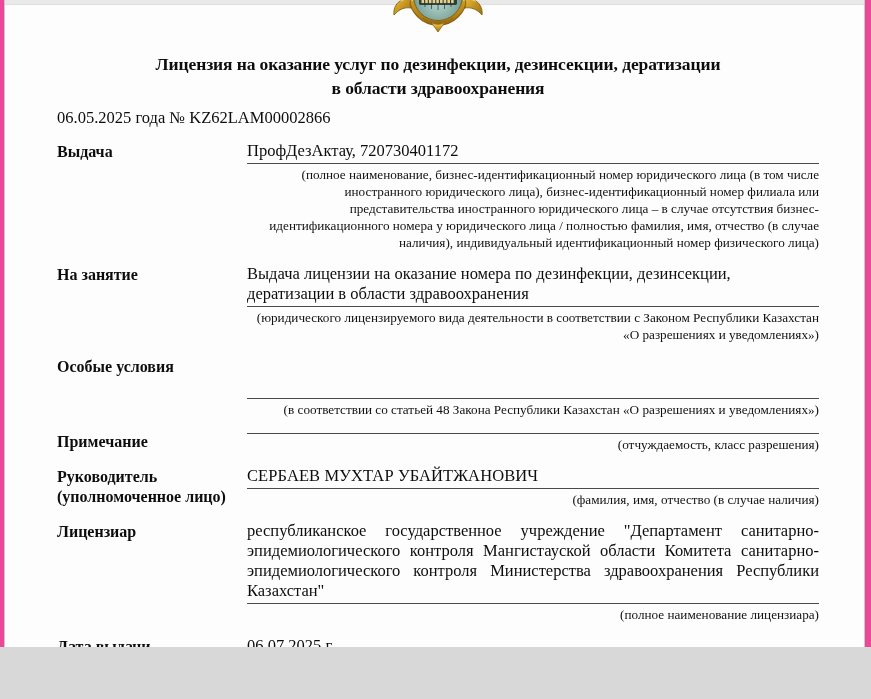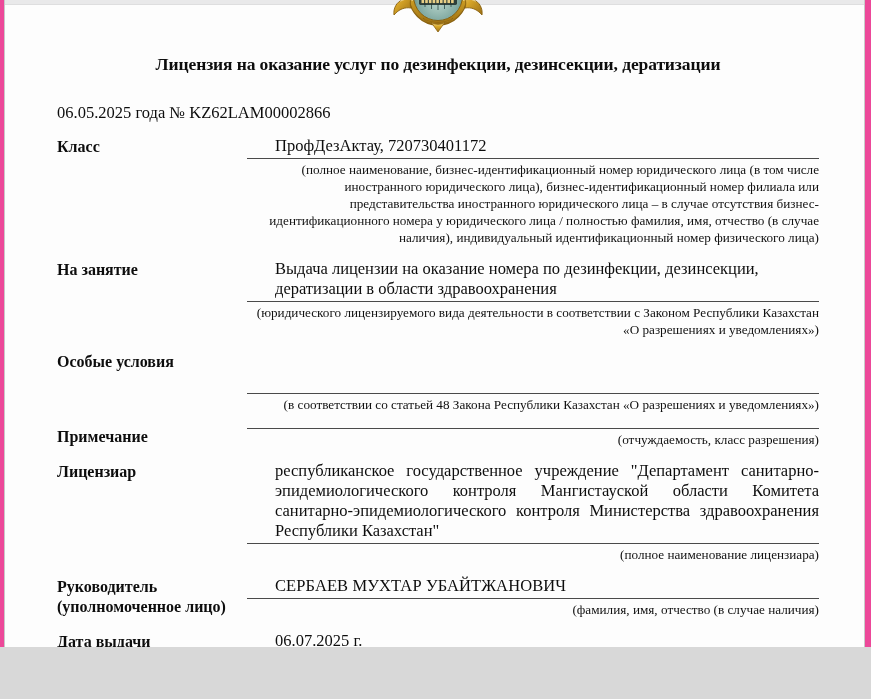--- a/index.html
+++ b/index.html
@@ -82,21 +82,21 @@
     margin: 52px 0 0 0;
     text-align: center;
     font-weight: bold;
     font-size: 17.5px;
     line-height: 24px;
     letter-spacing: -0.1px;
     padding: 0 12px;
   }
 
   .lic-number {
-    margin-top: 27px;
+    margin-top: 8px;
     font-size: 16.5px;
     line-height: 20px;
   }
 
   
   .row {
     display: flex;
     align-items: flex-start;
     margin-top: 13px;
   }
@@ -117,21 +117,20 @@
   }
 
   .field {
     flex: 1 1 auto;
     min-width: 0;
   }
 
   .value {
     font-size: 16.5px;
     line-height: 20px;
-    margin-left: 28px;
   }
   .value.justify {
     text-align: justify;
     text-align-last: left;
   }
   .value.caps { letter-spacing: 0.1px; }
   .value.empty2 { height: 40px; }
 
   .rule {
     border: 0;
@@ -222,26 +221,27 @@
           <path d="M46 56 L53 66 L60 56 C56 59 50 59 46 56 Z" fill="url(#gold)" stroke="#8a6210" stroke-width="0.8"></path>
         </svg>
       </div>
     </div>
 
     <div class="doc">
 
       <div class="title">
         <span>Лицензия на оказание услуг по дезинфекции, дезинсекции, дератизации</span>
         <br>
+        <span>в области здравоохранения</span>
       </div>
 
       <div class="lic-number">06.05.2025 года № KZ62LAM00002866</div>
 
       <div class="row">
-        <div class="label">Класс</div>
+        <div class="label">Выдача</div>
         <div class="field">
           <div class="value">ПрофДезАктау, 720730401172</div>
           <hr class="rule">
           <div class="caption">(полное наименование, бизнес-идентификационный номер юридического лица (в том числе иностранного юридического лица), бизнес-идентификационный номер филиала или представительства иностранного юридического лица – в случае отсутствия бизнес-идентификационного номера у юридического лица / полностью фамилия, имя, отчество (в случае наличия), индивидуальный идентификационный номер физического лица)</div>
         </div>
       </div>
 
       <div class="row">
         <div class="label">На занятие</div>
         <div class="field">
@@ -258,45 +258,45 @@
           <hr class="rule">
           <div class="caption">(в соответствии со статьей 48 Закона Республики Казахстан «О разрешениях и уведомлениях»)</div>
         </div>
       </div>
 
       <div class="row">
         <div class="label">Примечание</div>
         <div class="field">
           <hr class="rule">
           <div class="caption">(отчуждаемость, класс разрешения)</div>
-        </div>
-      </div>
-
-      <div class="row">
-        <div class="label">Лицензиар</div>
-        <div class="field">
-          <div class="value justify">республиканское государственное учреждение "Департамент санитарно-эпидемиологического контроля Мангистауской области Комитета санитарно-эпидемиологического контроля Министерства здравоохранения Республики Казахстан"</div>
-          <hr class="rule">
-          <div class="caption">(полное наименование лицензиара)</div>
         </div>
       </div>
 
       <div class="row">
         <div class="label">
           <span>Руководитель</span>
           <span class="sub">(уполномоченное лицо)</span>
         </div>
         <div class="field">
           <div class="value caps">СЕРБАЕВ МУХТАР УБАЙТЖАНОВИЧ</div>
           <hr class="rule">
           <div class="caption">(фамилия, имя, отчество (в случае наличия)</div>
         </div>
       </div>
 
       <div class="row">
+        <div class="label">Лицензиар</div>
+        <div class="field">
+          <div class="value justify">республиканское государственное учреждение "Департамент санитарно-эпидемиологического контроля Мангистауской области Комитета санитарно-эпидемиологического контроля Министерства здравоохранения Республики Казахстан"</div>
+          <hr class="rule">
+          <div class="caption">(полное наименование лицензиара)</div>
+        </div>
+      </div>
+
+      <div class="row">
         <div class="label">Дата выдачи</div>
         <div class="field">
           <div class="value">06.07.2025 г.</div>
         </div>
       </div>
 
     </div>
   </div>
 </div>
 

